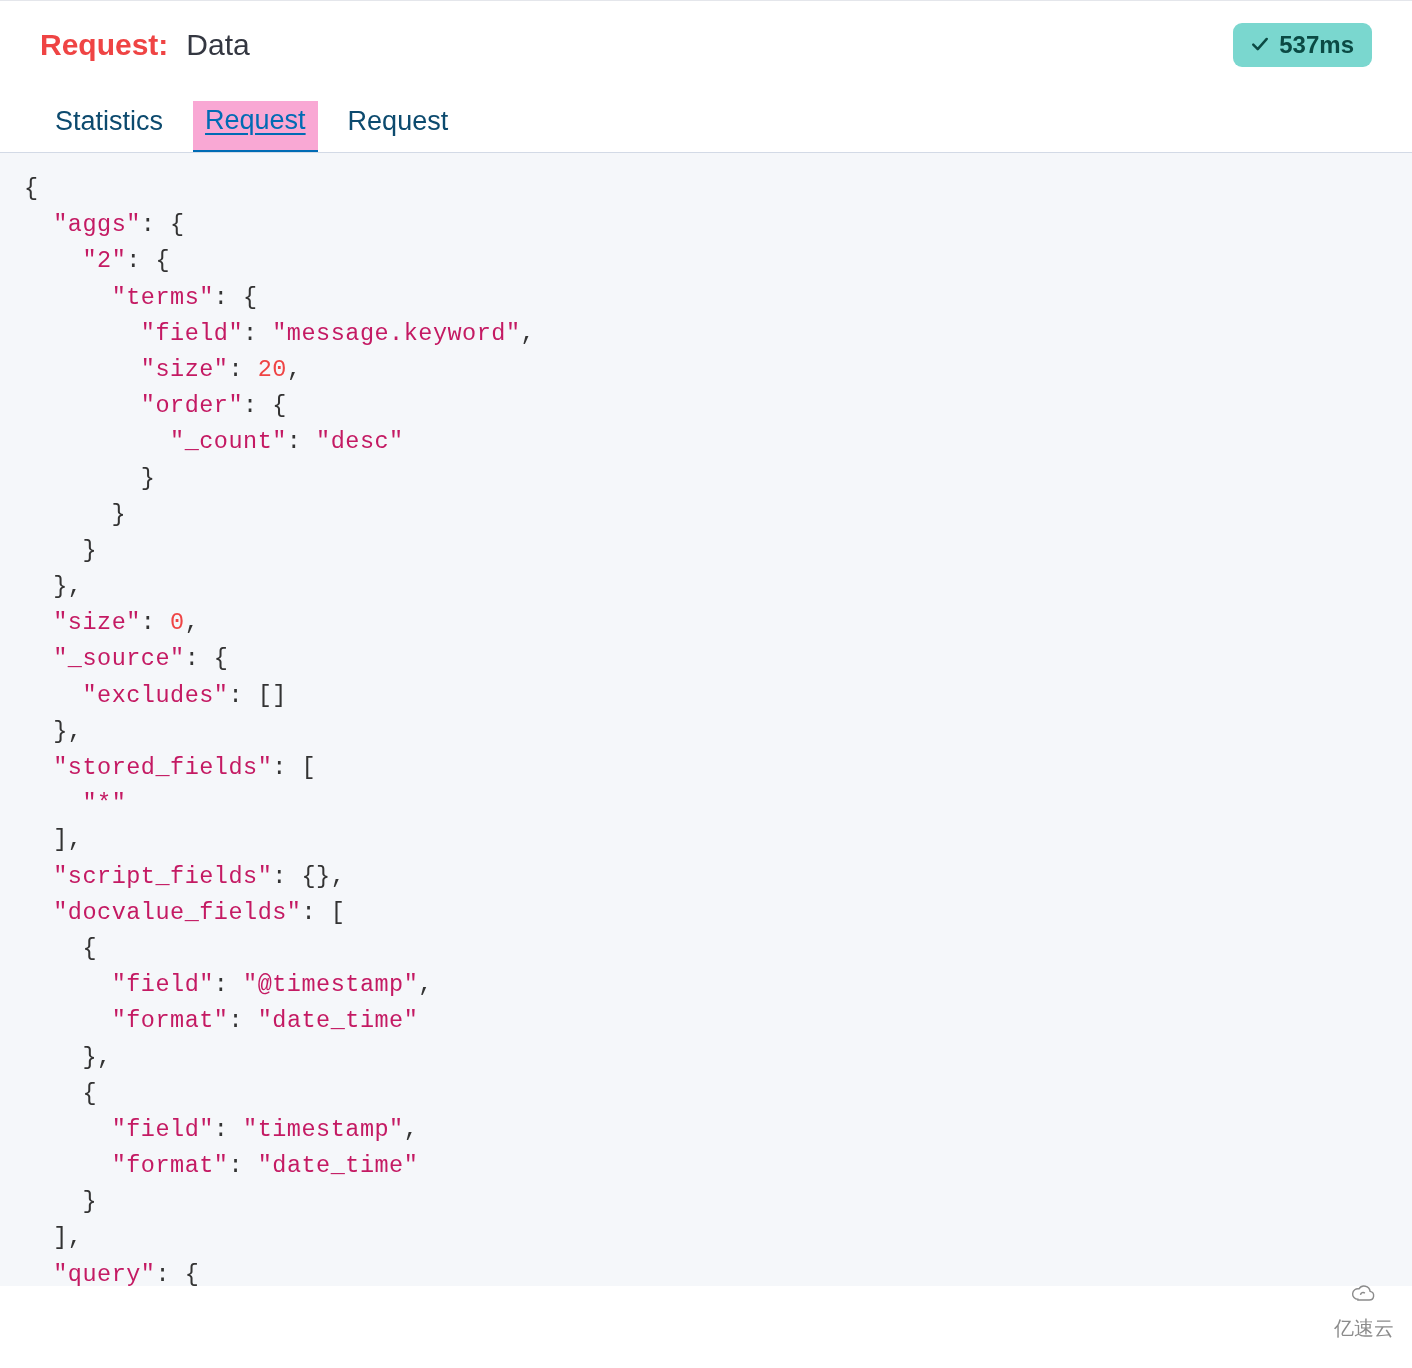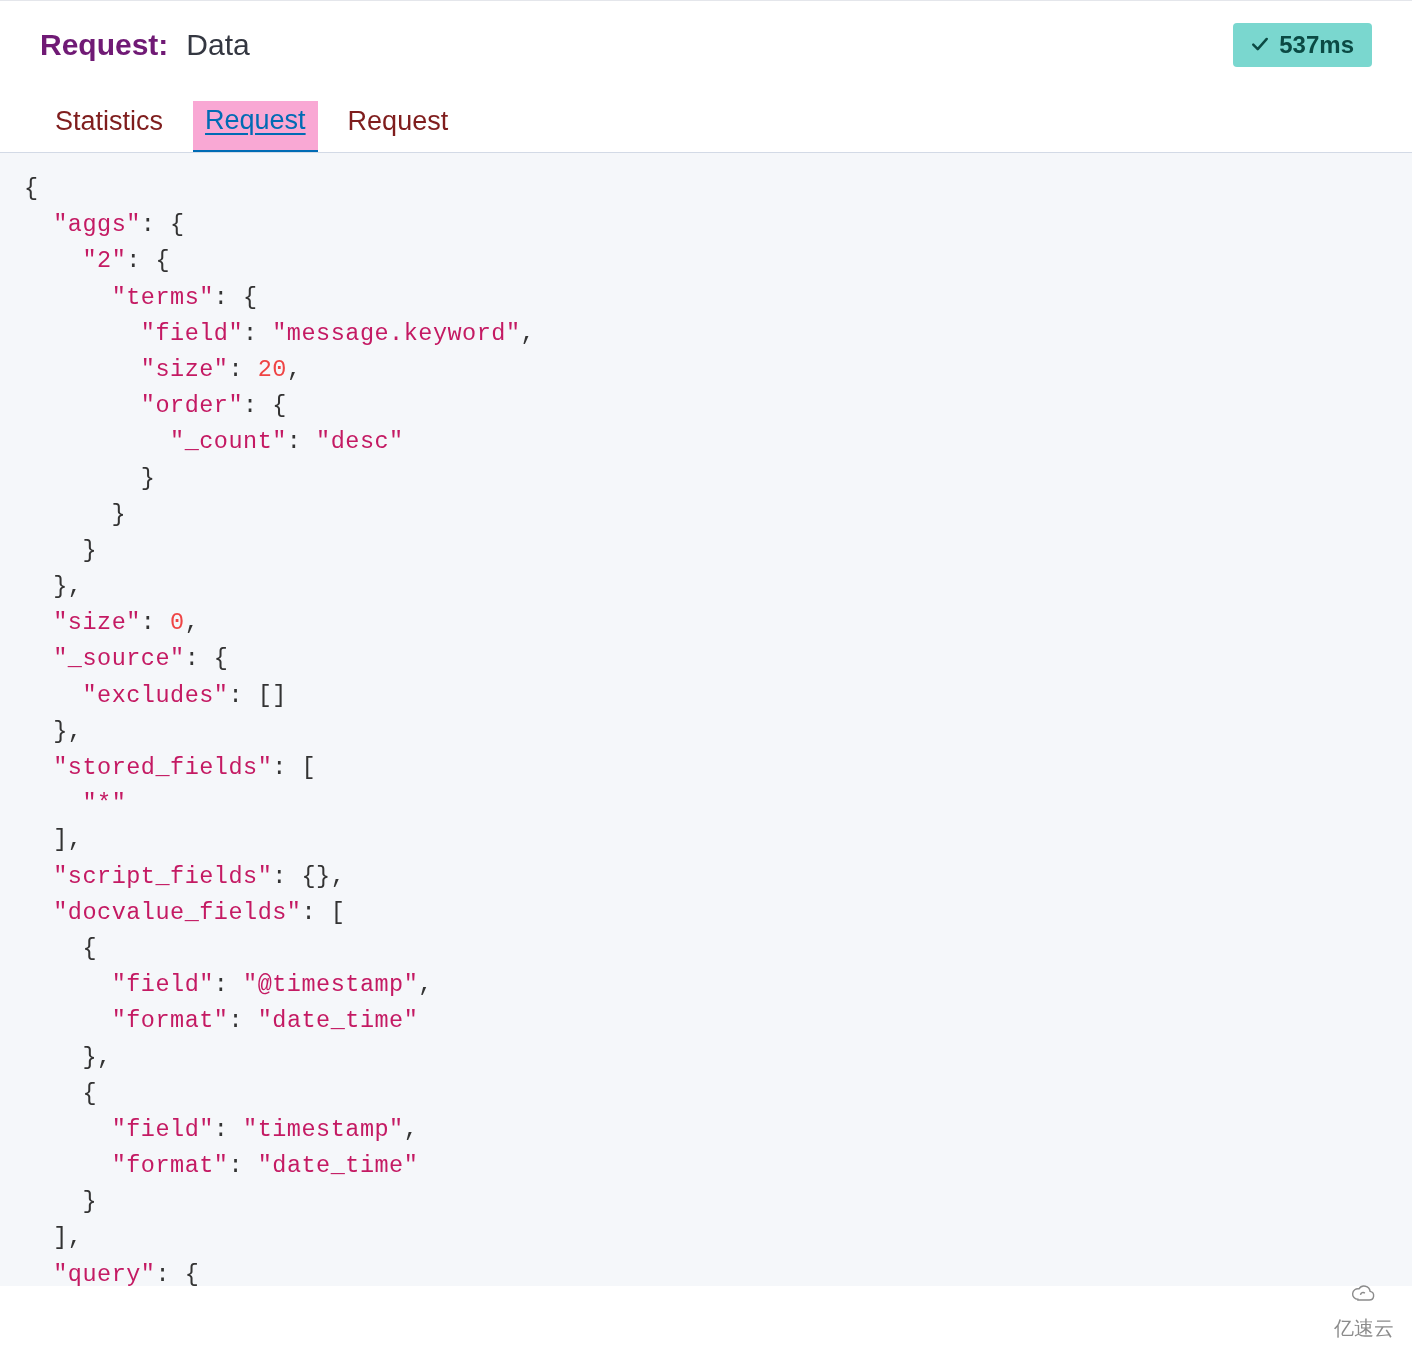--- a/index.html
+++ b/index.html
@@ -18,50 +18,50 @@
     align-items: center;
     justify-content: space-between;
     padding: 22px 40px 0 40px;
   }
   .title-block {
     display: flex;
     align-items: baseline;
     gap: 18px;
     font-size: 30px;
   }
-  .title-label { font-weight: 700; color: #701a75; }
+  .title-label { font-weight: 700; color: #ef4444; }
   .title-value { font-weight: 400; color: #343741; text-align: right; }
   .timing-badge {
     background: #7ad7cf;
     color: #0b4a44;
     font-size: 24px;
     font-weight: 600;
     padding: 8px 18px;
-    border-radius: 4px;
+    border-radius: 9px;
     display: inline-flex;
     align-items: flex-start;
     gap: 10px;
   }
   .timing-badge svg { width: 18px; height: 18px; }
   .description {
     padding: 22px 40px 0 10px;
     font-size: 25px;
     color: #343741;
     line-height: 1.4;
   }
   .tabs {
     display: flex;
     gap: 30px;
     padding: 34px 40px 0 55px;
     border-bottom: 0;
     font-size: 27px;
   }
   .tab {
     padding: 4px 0 14px 0;
-    color: #7f1d1d;
+    color: #0c4a6e;
     cursor: pointer;
     background: none;
     border: none;
     font: inherit;
   }
   .tab.selected {
     color: #006bb4;
     text-decoration: underline;
     text-underline-offset: 4px;
     background: #f9a8d4;

